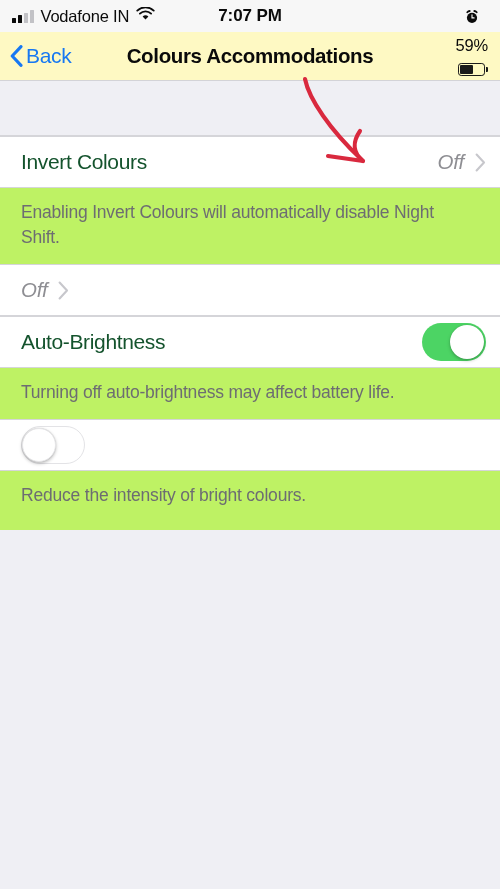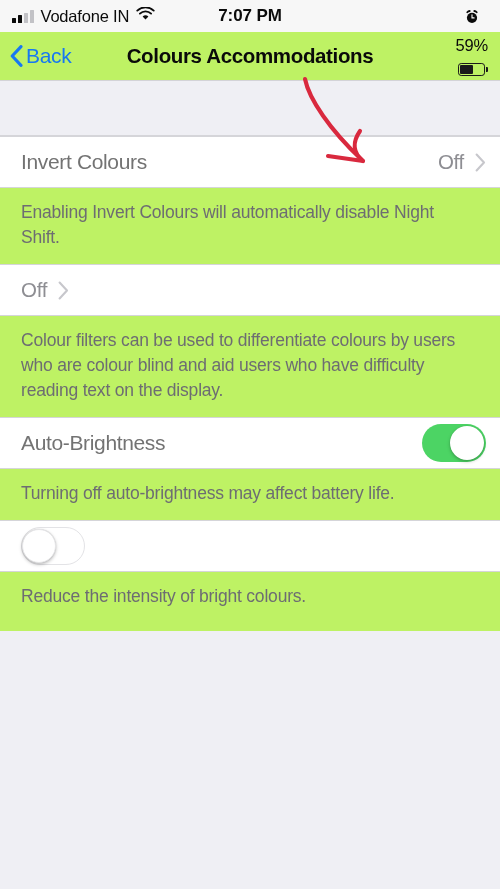--- a/index.html
+++ b/index.html
@@ -44,21 +44,21 @@
     position:absolute; left:2px; top:2px; bottom:2px; width:13px;
     background:#1a1a1a; border-radius:1px;
   }
   .battery .cap {
     position:absolute; left:28px; top:4px; width:2px; height:5px;
     background:#1a1a1a; border-radius:0 1px 1px 0;
   }
 
   
   .navbar {
-    position:relative; height:49px; background:#bef264;
+    position:relative; height:49px; background:#fef9c3;
     border-bottom:0.6px solid #D3D3D7;
     display:flex; align-items:center;
   }
   .back-btn {
     display:flex; align-items:center; gap:3px;
     padding-left:10px; cursor:pointer;
   }
   .chev-left { width:13px; height:22px; display:block; }
   .back-label { font-size:21px; color:#1778F2; letter-spacing:-0.3px; }
   .nav-title {
@@ -72,24 +72,25 @@
   .gap.top { height:55px; border-bottom:0.6px solid #D5D5D9; }
 
   .row {
     background:#FFFFFF; height:52px;
     display:flex; align-items:center;
     padding:0 14px 0 21px;
     border-top:0.6px solid #D5D5D9;
     border-bottom:0.6px solid #D5D5D9;
     cursor:pointer;
   }
-  .row-title { font-size:21px; color:#737373; letter-spacing:-0.35px; flex:1; }
+  .row-title { font-size:21px; color:#14532d; letter-spacing:-0.35px; flex:1; }
   .row-value {
     font-size:20.5px; color:#8E8E93; letter-spacing:-0.3px;
     margin-right:11px;
+    font-style:italic;
   }
   .chev-right { width:11px; height:19px; display:block; flex:none; }
 
   .footer {
     background:#bef264; padding:12px 32px 14px 21px;
     font-size:17.5px; line-height:25px; color:#6D6D72; letter-spacing:-0.2px;
   }
   .footer.tall { padding-bottom:22px; }
 
   
@@ -196,21 +197,20 @@
   <div class="footer">Enabling Invert Colours will automatically disable Night Shift.</div>
 
   <div class="row">
     <span class="row-value">Off</span>
     <span class="chev-right">
       <svg width="11" height="19" viewBox="0 0 11 19">
         <path d="M1.6 1.5 L9 9.5 L1.6 17.5" stroke="#C7C7CC" stroke-width="2.1" fill="none" stroke-linecap="round" stroke-linejoin="round"></path>
       </svg>
     </span>
   </div>
-  <div class="footer">Colour filters can be used to differentiate colours by users who are colour blind and aid users who have difficulty reading text on the display.</div>
 
   <div class="row">
     <span class="row-title">Auto-Brightness</span>
     <span class="switch on">
       <span class="knob"></span>
     </span>
   </div>
   <div class="footer">Turning off auto-brightness may affect battery life.</div>
 
   <div class="row">

